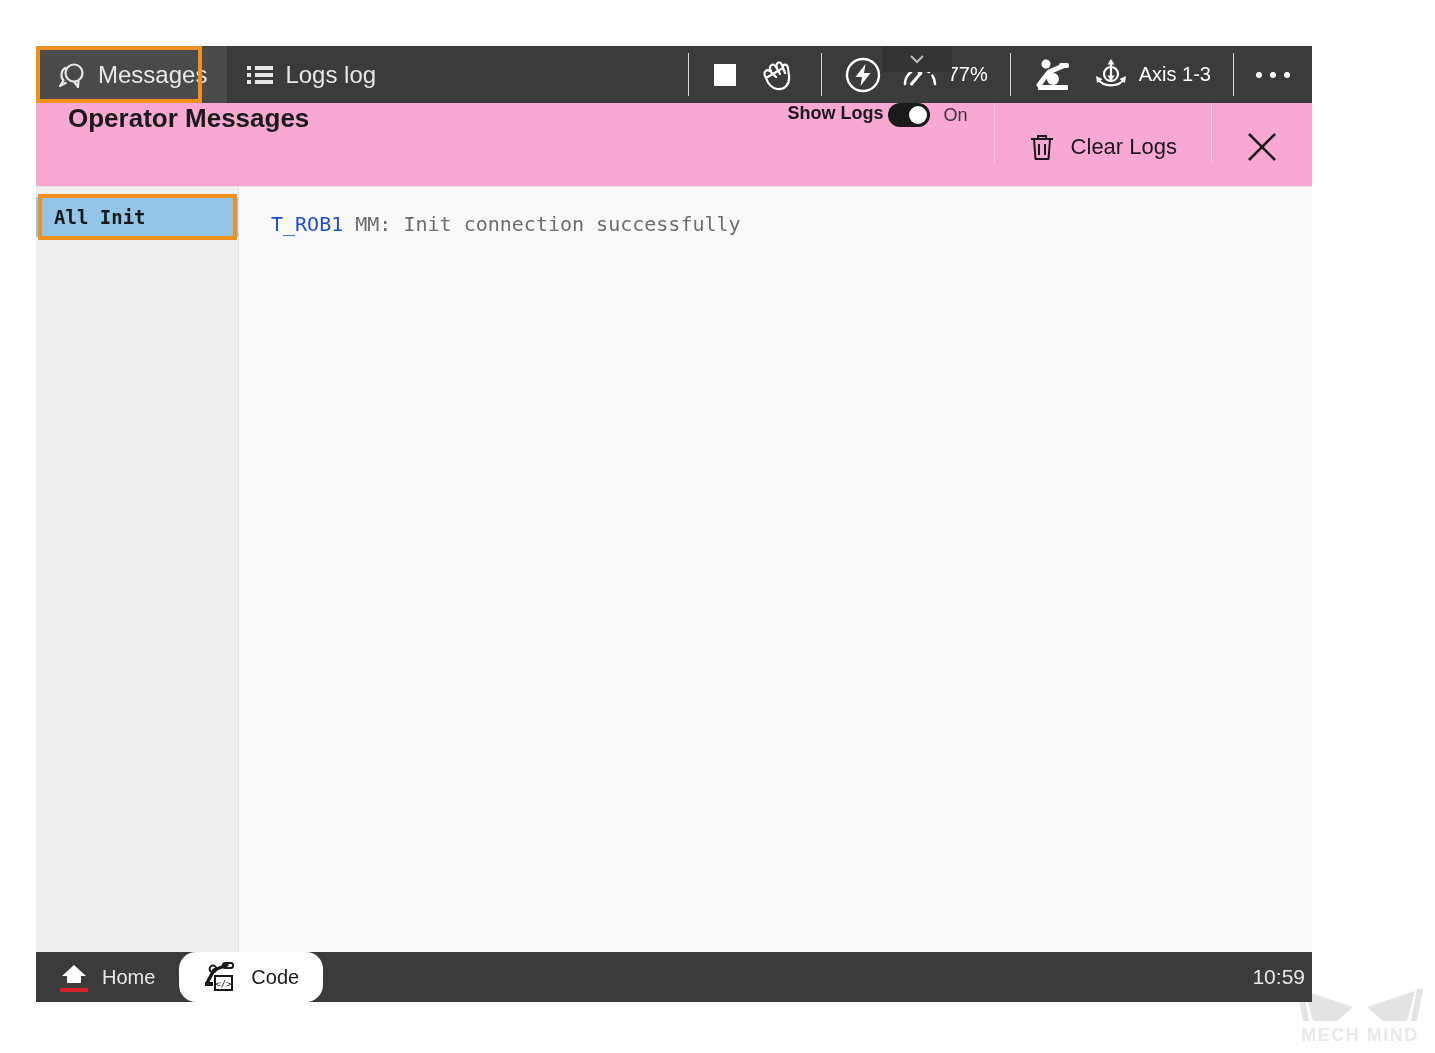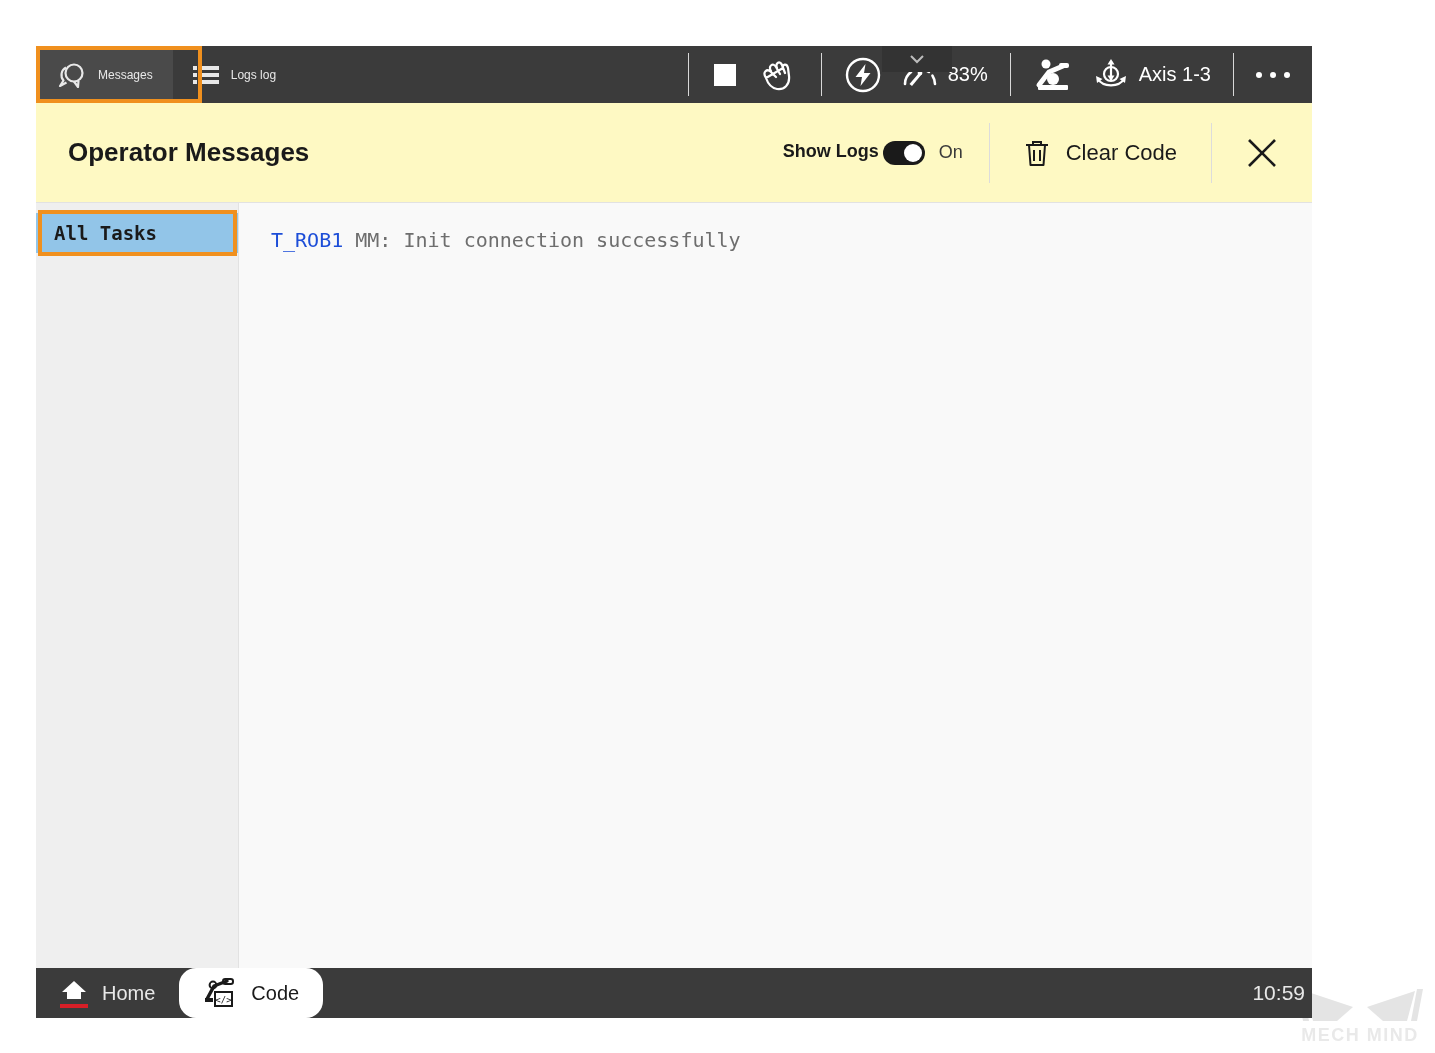--- a/index.html
+++ b/index.html
@@ -30,21 +30,21 @@
     position: relative;
     height: 57px;
     background: #3b3b3b;
     display: flex;
     align-items: stretch;
     color: #ffffff;
   }
   .tb-tab {
     display: flex; align-items: center; gap: 12px;
     padding: 0 20px;
-    font-size: 12px;
+    font-size: 24px;
     color: #e8e8e8;
     cursor: pointer;
   }
   .tb-tab.active { background: #4a4a4a; }
   #messages-tab { margin-left: 0px; }
 
   .tb-sep {
     width: 1px; background: #d8d8d8; margin: 7px 0;
     flex: 0 0 1px;
   }
@@ -85,23 +85,23 @@
     position: absolute;
     left: 36px; top: 46px;
     width: 166px; height: 57px;
     border: 4px solid #f0901e;
     pointer-events: none;
     z-index: 20;
   }
 
   
   #page-header {
-    height: 100px;
-    background: #fef9c3;
-    display: flex; align-items: center;
+    height: 84px;
+    background: #f9a8d4;
+    display: flex; 
     border-bottom: 1px solid #e2e2e2;
   }
   #page-title {
     font-size: 26px; font-weight: bold; color: #1a1a1a;
     padding-left: 32px; flex: 1;
   }
   #show-logs-block {
     display: flex; flex-direction: row;
     align-items: flex-start;
     padding: 0 26px 0 0;
@@ -266,21 +266,21 @@
           <circle cx="19" cy="19" r="16" fill="none" stroke="#ffffff" stroke-width="2.4"></circle>
           <polygon points="21.5,8 11.5,21 18,21 16.5,30 26.5,17 20,17" fill="#ffffff"></polygon>
         </svg>
       </div>
       <div class="tb-btn">
         <svg width="36" height="30" viewBox="0 0 36 30">
           <path d="M3 24 A15 15 0 0 1 33 24" fill="none" stroke="#ffffff" stroke-width="2.6" stroke-dasharray="14 5" stroke-linecap="round"></path>
           <circle cx="18" cy="13" r="2.4" fill="#ffffff"></circle>
           <polygon points="17,13 19.5,14.5 10,26 7.5,24" fill="#ffffff"></polygon>
         </svg>
-        <span class="tb-label">83%</span>
+        <span class="tb-label">77%</span>
       </div>
     </div>
 
     <div class="tb-sep"></div>
 
     <div class="tb-group">
       <div class="tb-btn">
         <svg width="40" height="34" viewBox="0 0 40 34">
           <rect x="5" y="27" width="30" height="5" rx="1" fill="#ffffff"></rect>
           <circle cx="20" cy="21" r="6" fill="#ffffff"></circle>
@@ -336,38 +336,38 @@
     <div class="hdr-sep"></div>
 
     <div id="clear-logs-btn">
       <svg width="26" height="30" viewBox="0 0 26 30">
         <line x1="2" y1="7" x2="24" y2="7" stroke="#1a1a1a" stroke-width="2"></line>
         <path d="M9 7 V4 H17 V7" fill="none" stroke="#1a1a1a" stroke-width="2"></path>
         <path d="M5 7 L6.5 27 H19.5 L21 7" fill="none" stroke="#1a1a1a" stroke-width="2" stroke-linejoin="round"></path>
         <line x1="10" y1="12" x2="10" y2="23" stroke="#1a1a1a" stroke-width="2"></line>
         <line x1="16" y1="12" x2="16" y2="23" stroke="#1a1a1a" stroke-width="2"></line>
       </svg>
-      <span id="clear-logs-label">Clear Code</span>
+      <span id="clear-logs-label">Clear Logs</span>
     </div>
 
     <div class="hdr-sep"></div>
 
     <div id="close-btn">
       <svg width="36" height="36" viewBox="0 0 36 36">
         <line x1="5" y1="5" x2="31" y2="31" stroke="#1a1a1a" stroke-width="2.6"></line>
         <line x1="31" y1="5" x2="5" y2="31" stroke="#1a1a1a" stroke-width="2.6"></line>
       </svg>
     </div>
   </div>
 
   <div id="body">
 
     <div id="sidebar">
       <div class="task-item selected">
-        <span>All Tasks</span>
+        <span>All Init</span>
       </div>
       <div id="task-highlight"></div>
     </div>
 
     <div id="log-panel">
       <div class="log-line"><span class="log-task">T_ROB1</span><span> MM: Init connection successfully</span></div>
     </div>
   </div>
 
   <div id="bottombar">

